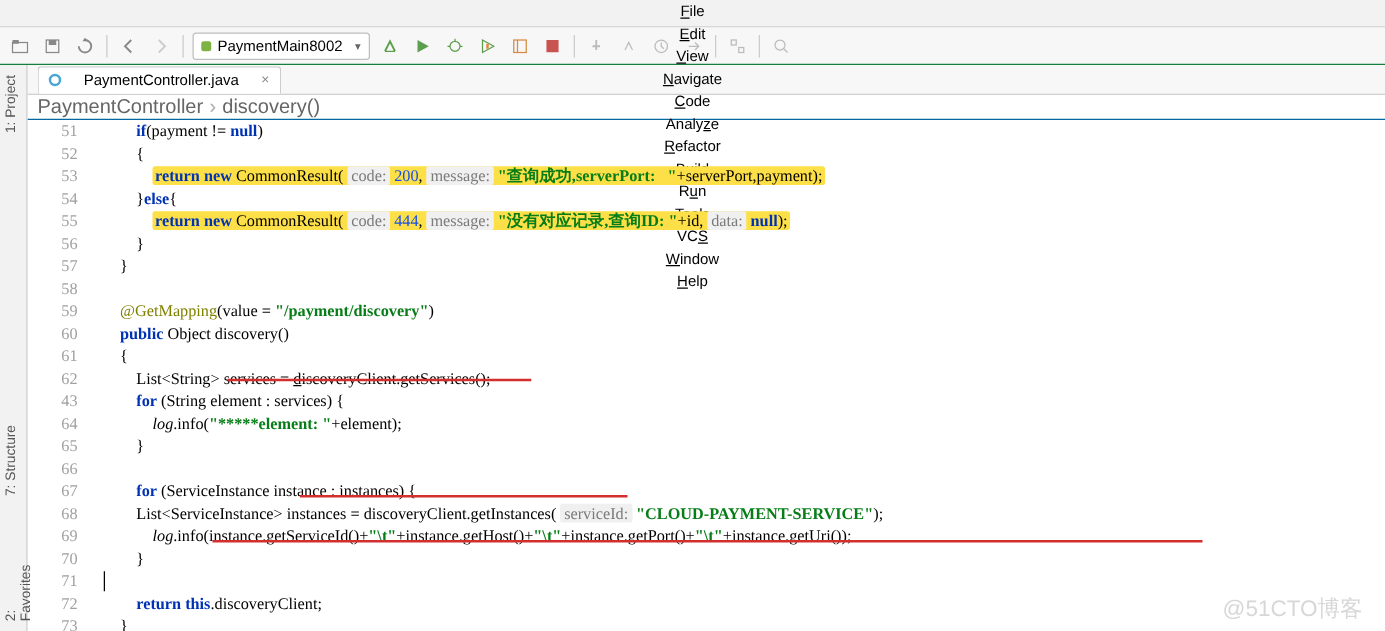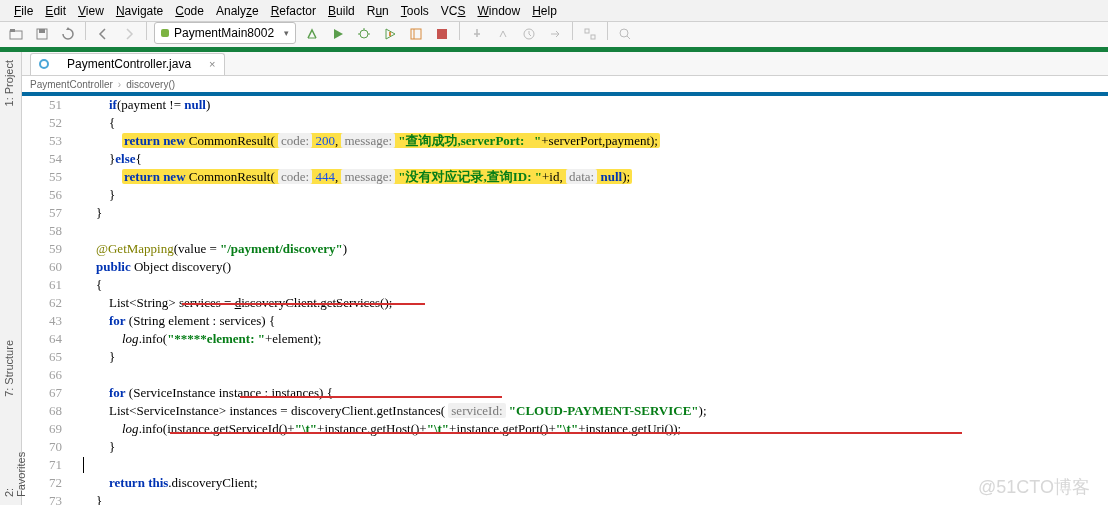--- a/index.html
+++ b/index.html
@@ -1,30 +1,30 @@
 <!DOCTYPE html>
 <html><head>
 <meta charset="utf-8">
 <style>
   * { margin:0; padding:0; box-sizing:border-box; }
   body { font-family:"Segoe UI",Tahoma,sans-serif; font-size:12px; background:#fff; color:#000; width:1108px; height:505px; overflow:hidden; position:relative; }
-  .menubar { display:flex; align-items:center; height:22px; padding:0 8px; border-bottom:1px solid #d0d0d0; background:#f2f2f2; }
+  .menubar { display:flex; align-items:center; height:22px; padding:0 8px; border-bottom:1px solid #d0d0d0; background:#f2f2f2;flex-direction:column; }
   .menubar span { padding:2px 6px; cursor:default; }
   .menubar span u { text-decoration:underline; }
-  .toolbar { display:flex; height:30px; padding:0 4px; gap:2px; border-bottom:5px solid #15803d; background:#f7f7f7; }
+  .toolbar { display:flex; align-items:center; height:30px; padding:0 4px; gap:2px; border-bottom:1px solid #15803d; background:#f7f7f7; }
   .tb-btn { width:24px; height:24px; display:flex; align-items:center; justify-content:center; color:#555; border-radius:2px; }
   .tb-sep { width:1px; height:18px; background:#ccc; margin:0 3px; }
   .runcfg { display:flex; align-items:center; height:22px; border:1px solid #bfbfbf; background:#fff; padding:0 6px; border-radius:3px; margin:0 2px; }
   .runcfg .cfg-icon { width:8px; height:8px; background:#7cb342; border-radius:2px; margin-right:5px; }
   .runcfg .chev { margin-left:10px; color:#666; font-size:9px; }
   .tabrow { display:flex; align-items:center; height:24px; padding-left:30px; border-bottom:1px solid #d0d0d0; background:#f7f7f7; }
   .tab { display:flex; align-items:center; height:22px; padding:0 8px; border:1px solid #ccc; border-bottom:none; background:#fff; border-radius:3px 3px 0 0; gap:18px; }
   .tab .file-icon { width:10px; height:10px; border-radius:50%; border:2px solid #4aa6d8; background:#fff; }
   .tab .close { color:#888; font-size:11px; }
-  .breadcrumb { height:20px; display:flex; align-items:center; padding-left:30px; color:#666; font-size:10px; border-bottom:4px solid #0369a1; background:#fff; }
+  .breadcrumb { height:20px; display:flex; align-items:center; padding-left:30px; color:#666; font-size:16px; border-bottom:1px solid #0369a1; background:#fff; }
   .breadcrumb .sep { margin:0 5px; color:#aaa; }
   .editor { position:absolute; left:30px; top:96px; right:0; bottom:0; display:flex; font-family:Liberation Serif, serif; font-size:13px; line-height:18px; }
   .gutter { width:40px; text-align:right; color:#a0a0a0; padding-right:8px; user-select:none; }
   .gutter div { height:18px; }
   .code { flex:1; position:relative; }
   .code-line { height:18px; white-space:pre; }
   .hl-return { background:#fde047; border-radius:2px; padding:0 2px; }
   .kw { color:#0033b3; font-weight:bold; }
   .ann { color:#808000; }
   .str { color:#067d17; font-weight:bold; }

